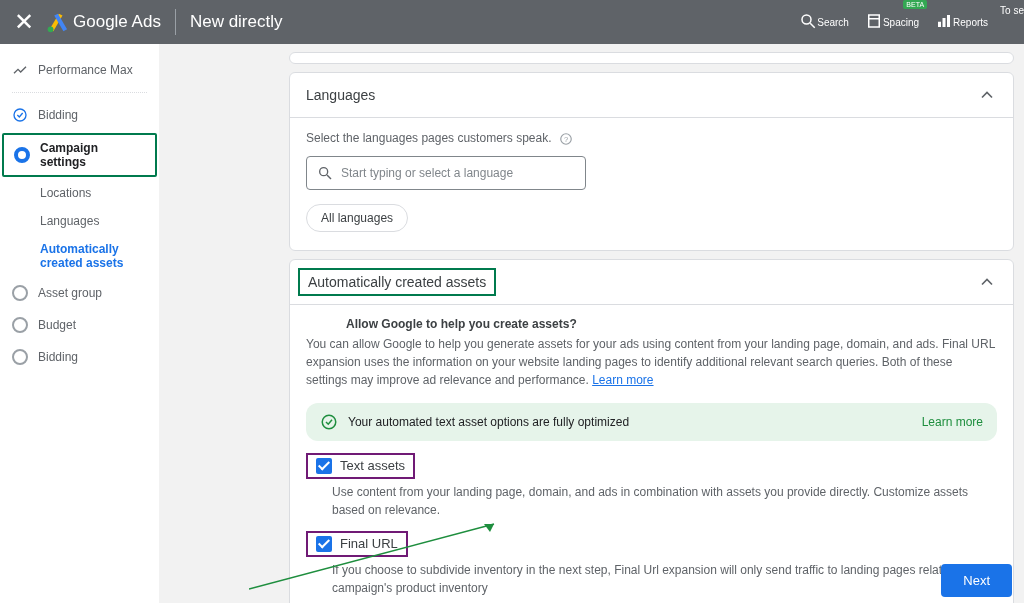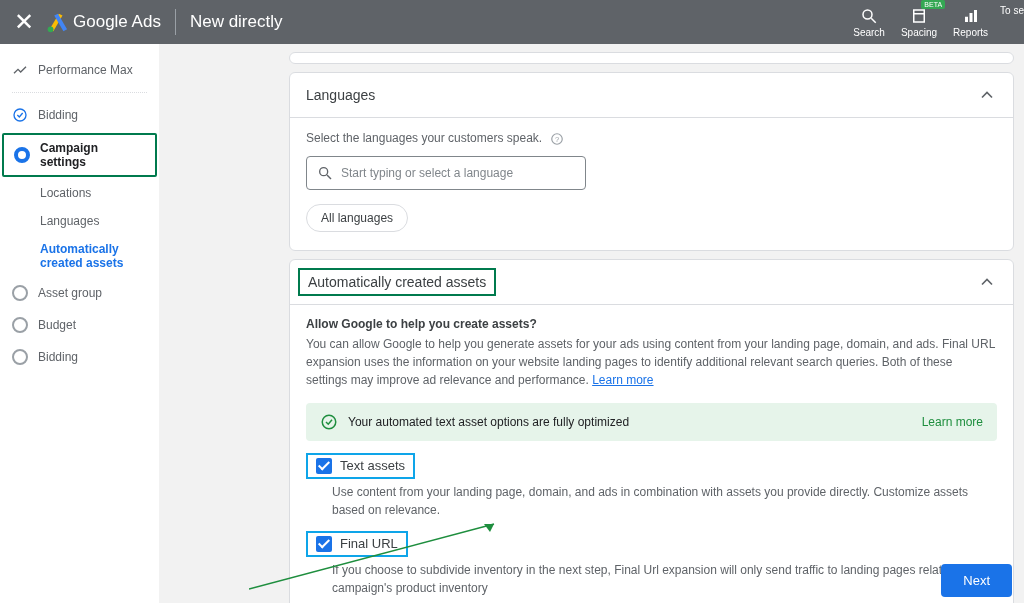--- a/index.html
+++ b/index.html
@@ -5,21 +5,21 @@
   * { box-sizing: border-box; margin: 0; padding: 0; }
   body { font-family: Arial, "Helvetica Neue", sans-serif; font-size: 13px; color: #3c4043; background: #f2f2f2; width: 1024px; height: 603px; overflow: hidden; }
   .header { background: #5f6368; height: 44px; display: flex; align-items: center; color: #fff; padding: 0 10px; position: relative; }
   .close { color: #fff; font-size: 24px; width: 28px; height: 28px; display: flex; align-items: center; justify-content: center; }
   .logo { display: flex; align-items: center; gap: 5px; margin-left: 8px; }
   .logo-svg { width: 22px; height: 22px; }
   .logo-text { color: #fff; font-size: 17px; font-weight: 400; }
   .divider { width: 1px; height: 26px; background: #9aa0a6; margin: 0 14px; }
   .page-title { color: #fff; font-size: 17px; font-weight: 400; }
   .header-right { display: flex; position: absolute; right: 0; top: 0; height: 44px; }
-  .header-icon { display: flex; flex-direction: column; align-items: center; justify-content: center; color: #fff; margin: 0 8px; font-size: 10px; position: relative; }
+  .header-icon { display: flex; flex-direction: row; align-items: center; justify-content: center; color: #fff; margin: 0 8px; font-size: 10px; position: relative; }
   .header-icon svg { margin-bottom: 2px; }
   .beta { position: absolute; top: 0; right: -8px; background: #34a853; color: #fff; font-size: 7px; padding: 1px 3px; border-radius: 2px; }
   .header-to { font-size: 10px; padding: 5px 0 6px 4px; }
 
   .content { display: flex; height: calc(603px - 44px); }
   .sidebar { width: 159px; background: #fff; padding: 10px 0; flex-shrink: 0; }
   .side-item { display: flex; align-items: center; padding: 8px 12px; gap: 10px; color: #5f6368; font-size: 12px; }
   .side-item.active { color: #202124; font-weight: 600; border: 2px solid #007a4d; border-radius: 2px; margin: 2px 2px; padding: 6px 10px; }
   .side-sub { padding: 7px 0 7px 40px; color: #5f6368; font-size: 12px; }
   .side-sub.selected { color: #1a73e8; font-weight: 600; }
@@ -35,27 +35,27 @@
   .card-title { font-size: 14px; color: #3c4043; font-weight: 500; }
   .card-body { padding: 12px 16px 18px; }
   .subtitle { color: #5f6368; font-size: 12px; }
   .lang-input { display: flex; align-items: center; border: 1px solid #80868b; border-radius: 4px; width: 280px; height: 34px; padding: 0 10px; margin-top: 10px; gap: 8px; color: #80868b; font-size: 12px; text-align: center; }
   .all-langs { display: inline-block; border: 1px solid #dadce0; border-radius: 16px; padding: 6px 14px; font-size: 12px; color: #3c4043; margin-top: 14px; }
 
   .highlight-box { border: 2px solid #007a4d; padding: 4px 8px; display: inline-block; }
   .card-header.auto-header { border-bottom: 1px solid #dadce0; padding: 8px 16px 8px 8px; }
   .help-text { color: #5f6368; font-size: 12px; line-height: 1.5; margin-top: 4px; }
   .learn-link { color: #1a73e8; text-decoration: underline; }
-  .opt-banner { display: flex; align-items: center; background: #e6f4ea; border-radius: 4px; padding: 10px 14px; margin-top: 14px; justify-content: space-between; }
+  .opt-banner { display: flex; align-items: center; background: #e6f4ea; border-radius: 12px; padding: 10px 14px; margin-top: 14px; justify-content: space-between; }
   .banner-left { display: flex; align-items: center; gap: 10px; font-size: 12px; color: #202124; }
   .banner-learn { color: #1e8e3e; font-weight: 500; font-size: 12px; }
   .opt-row { display: flex; align-items: flex-start; gap: 10px; margin-top: 12px; }
   .chk { width: 16px; height: 16px; background: #1a73e8; border-radius: 2px; position: relative; flex-shrink: 0; }
   .chk::after { content: ""; position: absolute; left: 5px; top: 1px; width: 4px; height: 9px; border: solid #fff; border-width: 0 2px 2px 0; transform: rotate(45deg); }
-  .opt-label-box { display: inline-flex; align-items: center; gap: 8px; padding: 3px 8px; border: 2px solid #0ea5e9; }
+  .opt-label-box { display: inline-flex; align-items: center; gap: 8px; padding: 3px 8px; border: 2px solid #701a75; }
   .opt-desc { color: #5f6368; font-size: 12px; margin: 4px 0 0 26px; line-height: 1.5; }
   .exclude { display: inline-block; padding: 4px 8px; border: 2px solid #007a4d; color: #1a73e8; font-weight: 500; margin: 6px 0 0 26px; font-size: 12px; }
 
   .next-btn { position: absolute; bottom: 6px; right: 12px; background: #1a73e8; color: #fff; border: none; padding: 9px 22px; border-radius: 4px; font-size: 13px; font-weight: 500; margin-top: 19px; }
 
   .arrow { position: absolute; left: 90px; top: 470px; pointer-events: none; }
 </style>
 </head>
 <body>
 
@@ -142,21 +142,21 @@
     <div class="card-top"></div>
 
     <div class="card">
       <div class="card-header">
         <span class="card-title">Languages</span>
         <svg width="20" height="20" viewBox="0 0 24 24">
             <polyline points="6,15 12,9 18,15" fill="none" stroke="#5f6368" stroke-width="2"></polyline>
           </svg>
       </div>
       <div class="card-body">
-        <span class="subtitle">Select the languages your customers speak.</span>
+        <span class="subtitle">Select the languages pages customers speak.</span>
         <svg width="14" height="14" viewBox="0 0 24 24" style="vertical-align:middle;margin-left:4px;">
             <circle cx="12" cy="12" r="9" fill="none" stroke="#9aa0a6" stroke-width="2"></circle>
             <text x="12" y="17" font-size="13" text-anchor="middle" fill="#9aa0a6">?</text>
           </svg>
         <div class="lang-input">
           <svg width="16" height="16" viewBox="0 0 24 24">
               <circle cx="10" cy="10" r="6" fill="none" stroke="#5f6368" stroke-width="2"></circle>
               <line x1="15" y1="15" x2="21" y2="21" stroke="#5f6368" stroke-width="2"></line>
             </svg>
           <span>Start typing or select a language</span>
@@ -166,21 +166,21 @@
     </div>
 
     <div class="card">
       <div class="card-header auto-header">
         <span class="highlight-box"><span class="card-title">Automatically created assets</span></span>
         <svg width="20" height="20" viewBox="0 0 24 24">
             <polyline points="6,15 12,9 18,15" fill="none" stroke="#5f6368" stroke-width="2"></polyline>
           </svg>
       </div>
       <div class="card-body">
-        <div style="font-weight:600;font-size:12px;color:#3c4043;">Allow Google to help you create assets?</div>
+        <div style="font-weight:600;font-size:12px;color:#3c4043;margin-left:40px;">Allow Google to help you create assets?</div>
         <div class="help-text">
           <span>You can allow Google to help you generate assets for your ads using content from your landing page, domain, and ads. Final URL expansion uses the information on your website landing pages to identify additional relevant search queries. Both of these settings may improve ad relevance and performance. </span><a class="learn-link">Learn more</a>
         </div>
         <div class="opt-banner">
           <div class="banner-left">
             <svg width="18" height="18" viewBox="0 0 24 24">
                 <circle cx="12" cy="12" r="9" fill="none" stroke="#1e8e3e" stroke-width="2"></circle>
                 <polyline points="8,12 11,15 16,9" fill="none" stroke="#1e8e3e" stroke-width="2"></polyline>
               </svg>
             <span>Your automated text asset options are fully optimized</span>

